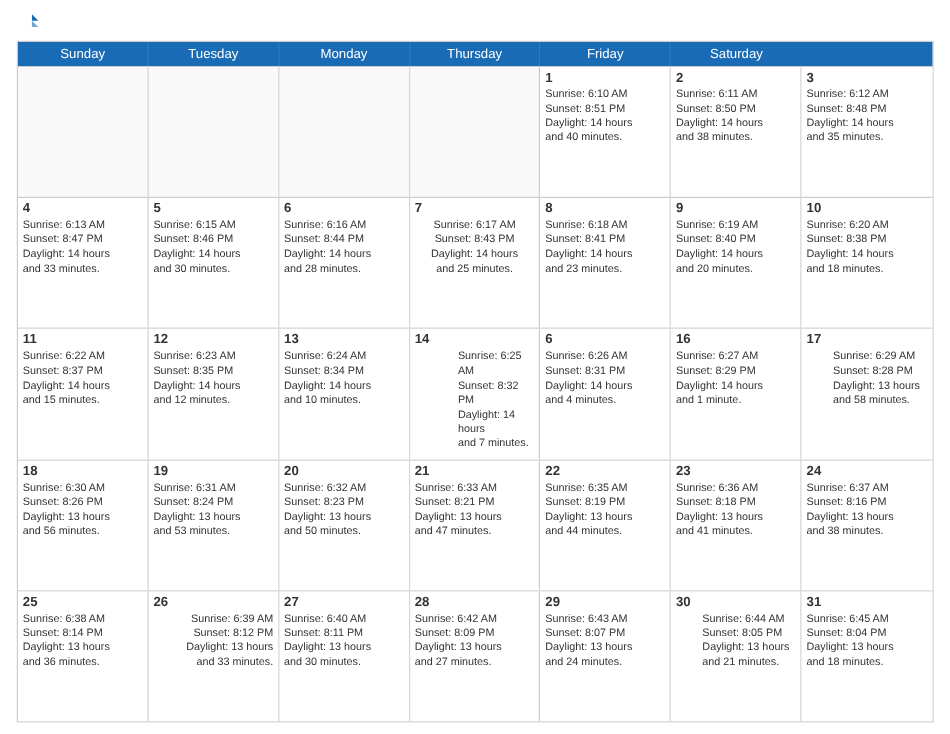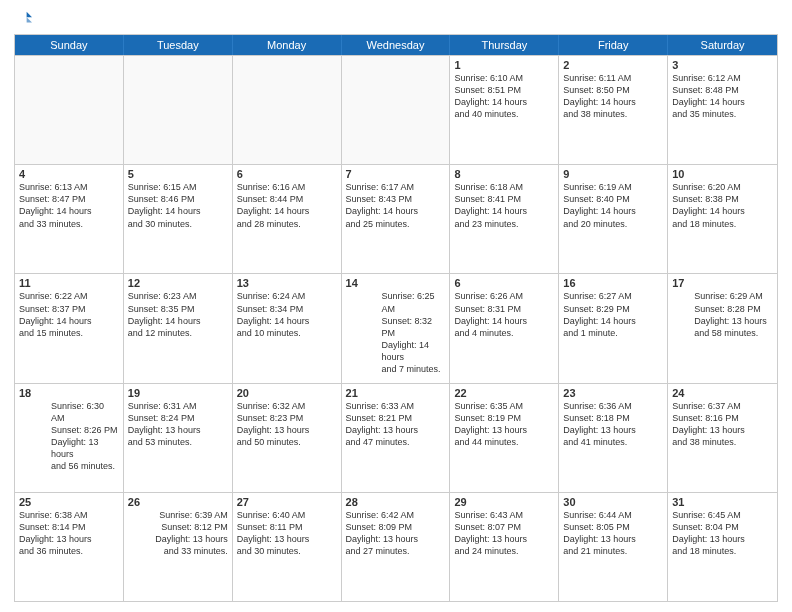--- a/index.html
+++ b/index.html
@@ -133,21 +133,20 @@
       <div class="month-title"></div>
       <div class="location"></div>
     </div>
   </div>
 
   <div class="calendar">
     <div class="cal-header">
       <div class="cal-header-cell">Sunday</div>
       <div class="cal-header-cell">Tuesday</div>
       <div class="cal-header-cell">Monday</div>
-      <div class="cal-header-cell">Wednesday</div>
       <div class="cal-header-cell">Thursday</div>
       <div class="cal-header-cell">Friday</div>
       <div class="cal-header-cell">Saturday</div>
     </div>
     <div class="cal-body" id="cal-body">
     <div class="cal-row">
           <div class="cal-cell empty"></div>
           <div class="cal-cell empty"></div>
           <div class="cal-cell empty"></div>
           <div class="cal-cell empty"></div>
@@ -190,21 +189,21 @@
           </div>
           <div class="cal-cell">
             <span class="day-num">6</span>
             <div class="cell-text" style="white-space: pre-line;">Sunrise: 6:16 AM
 Sunset: 8:44 PM
 Daylight: 14 hours
 and 28 minutes.</div>
           </div>
           <div class="cal-cell">
             <span class="day-num">7</span>
-            <div class="cell-text" style="white-space: pre-line;">Sunrise: 6:17 AM
+            <div class="cell-text" style="white-space: pre-line; text-align: center;">Sunrise: 6:17 AM
 Sunset: 8:43 PM
 Daylight: 14 hours
 and 25 minutes.</div>
           </div>
           <div class="cal-cell">
             <span class="day-num">8</span>
             <div class="cell-text" style="white-space: pre-line;">Sunrise: 6:18 AM
 Sunset: 8:41 PM
 Daylight: 14 hours
 and 23 minutes.</div>
@@ -271,21 +270,21 @@
             <span class="day-num">17</span>
             <div class="cell-text" style="white-space: pre-line; margin-left: 22px;">Sunrise: 6:29 AM
 Sunset: 8:28 PM
 Daylight: 13 hours
 and 58 minutes.</div>
           </div>
         </div>
         <div class="cal-row">
           <div class="cal-cell">
             <span class="day-num">18</span>
-            <div class="cell-text" style="white-space: pre-line; margin-left: 32px;">Sunrise: 6:30 AM
+            <div class="cell-text" style="white-space: pre-line;">Sunrise: 6:30 AM
 Sunset: 8:26 PM
 Daylight: 13 hours
 and 56 minutes.</div>
           </div>
           <div class="cal-cell">
             <span class="day-num">19</span>
             <div class="cell-text" style="white-space: pre-line;">Sunrise: 6:31 AM
 Sunset: 8:24 PM
 Daylight: 13 hours
 and 53 minutes.</div>
@@ -357,21 +356,21 @@
           </div>
           <div class="cal-cell">
             <span class="day-num">29</span>
             <div class="cell-text" style="white-space: pre-line;">Sunrise: 6:43 AM
 Sunset: 8:07 PM
 Daylight: 13 hours
 and 24 minutes.</div>
           </div>
           <div class="cal-cell">
             <span class="day-num">30</span>
-            <div class="cell-text" style="white-space: pre-line;">Sunrise: 6:44 AM
+            <div class="cell-text" style="white-space: pre-line; margin-left: 22px;">Sunrise: 6:44 AM
 Sunset: 8:05 PM
 Daylight: 13 hours
 and 21 minutes.</div>
           </div>
           <div class="cal-cell">
             <span class="day-num">31</span>
             <div class="cell-text" style="white-space: pre-line;">Sunrise: 6:45 AM
 Sunset: 8:04 PM
 Daylight: 13 hours
 and 18 minutes.</div>

